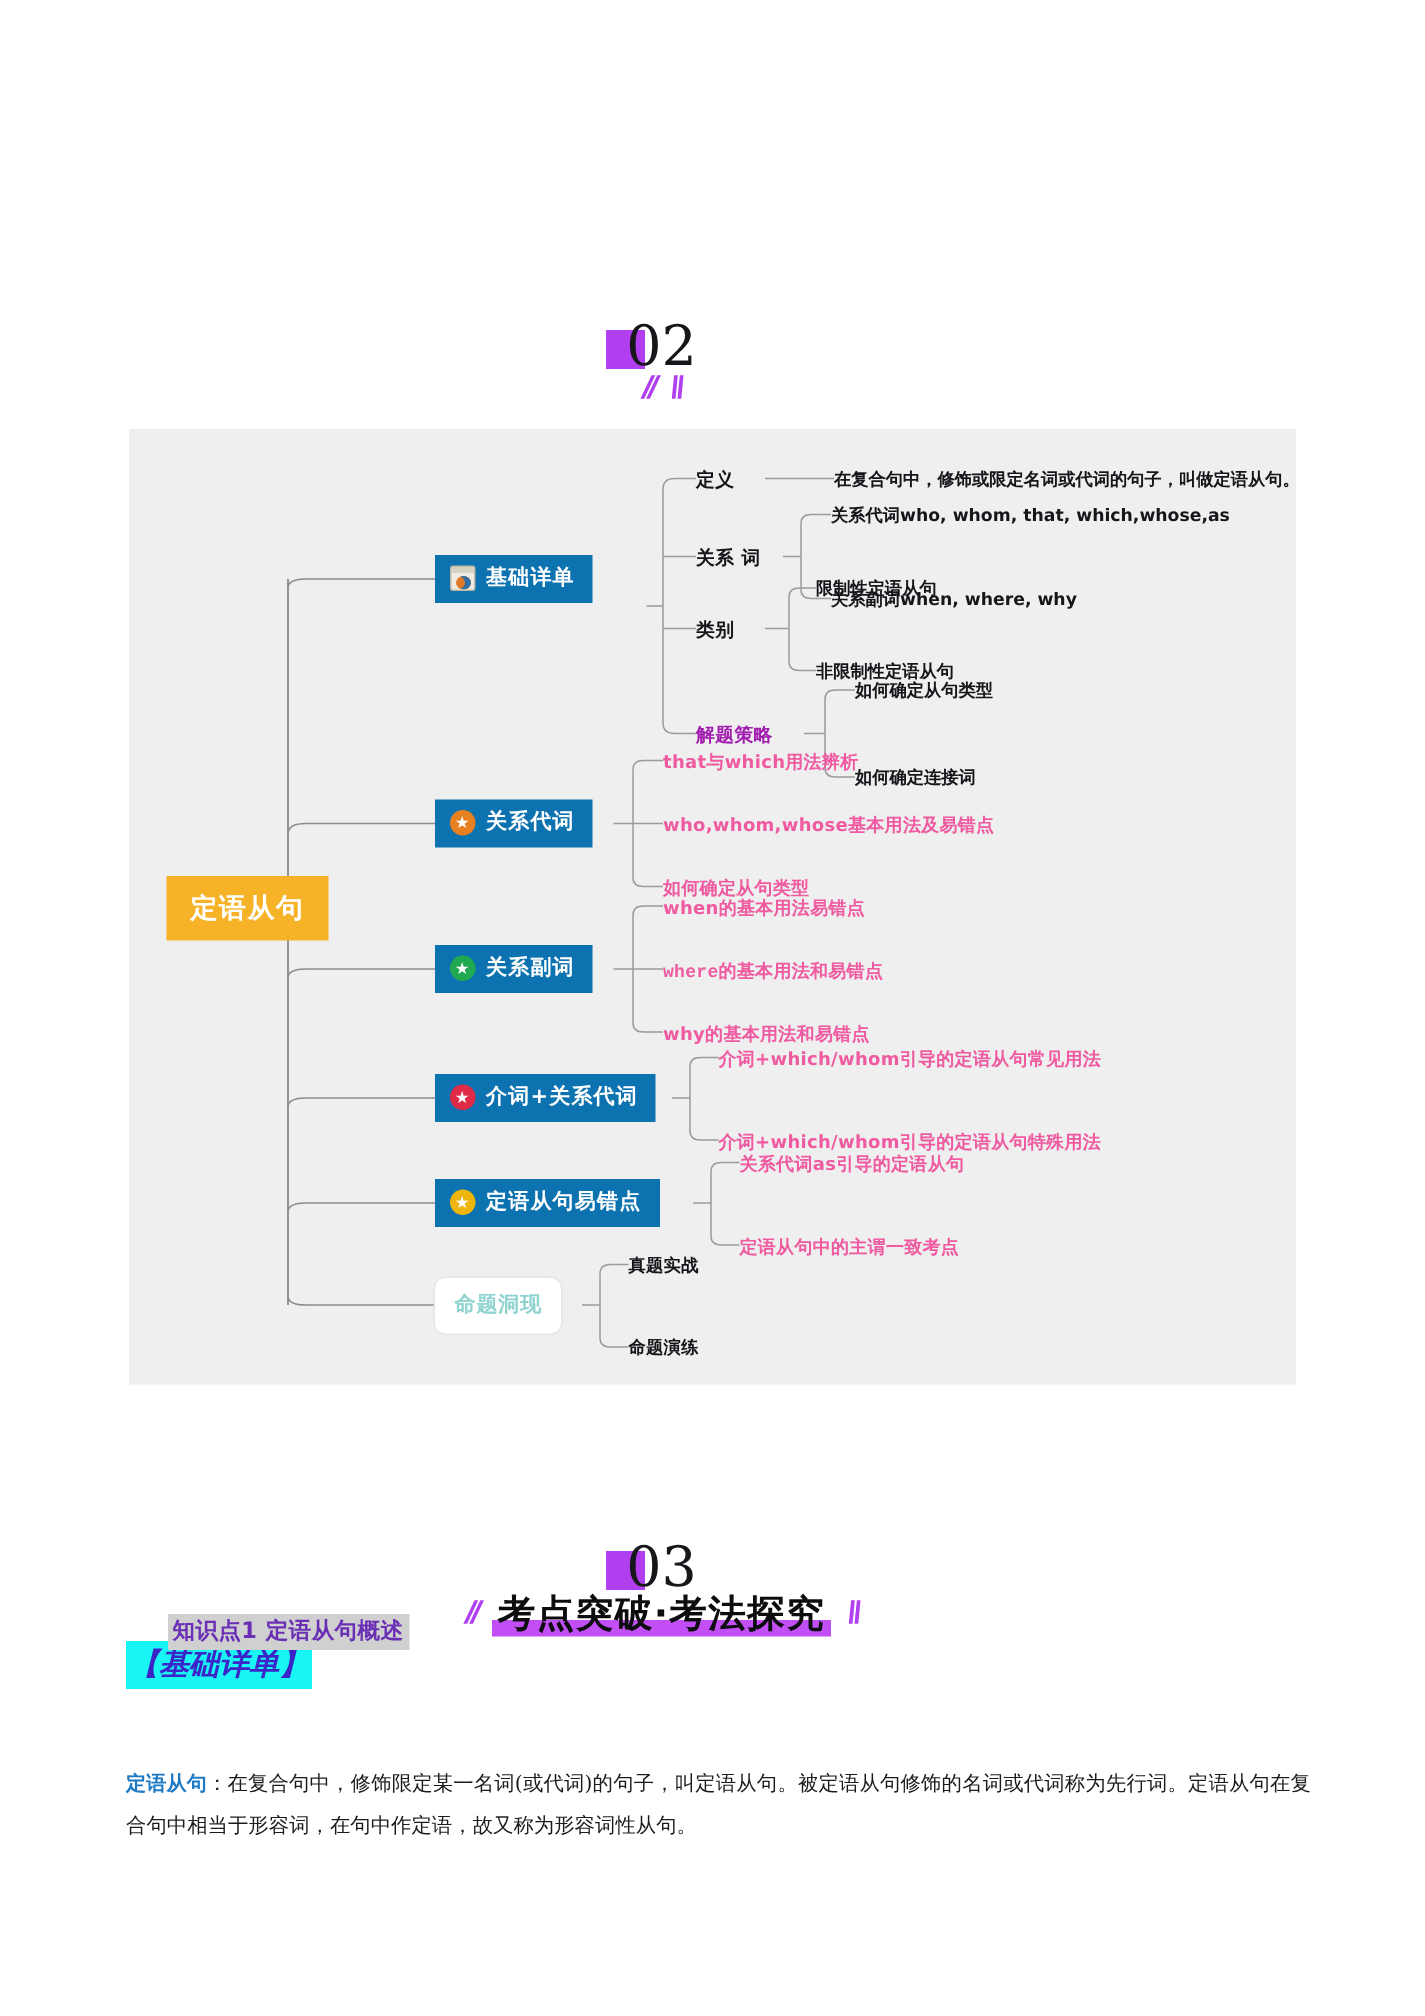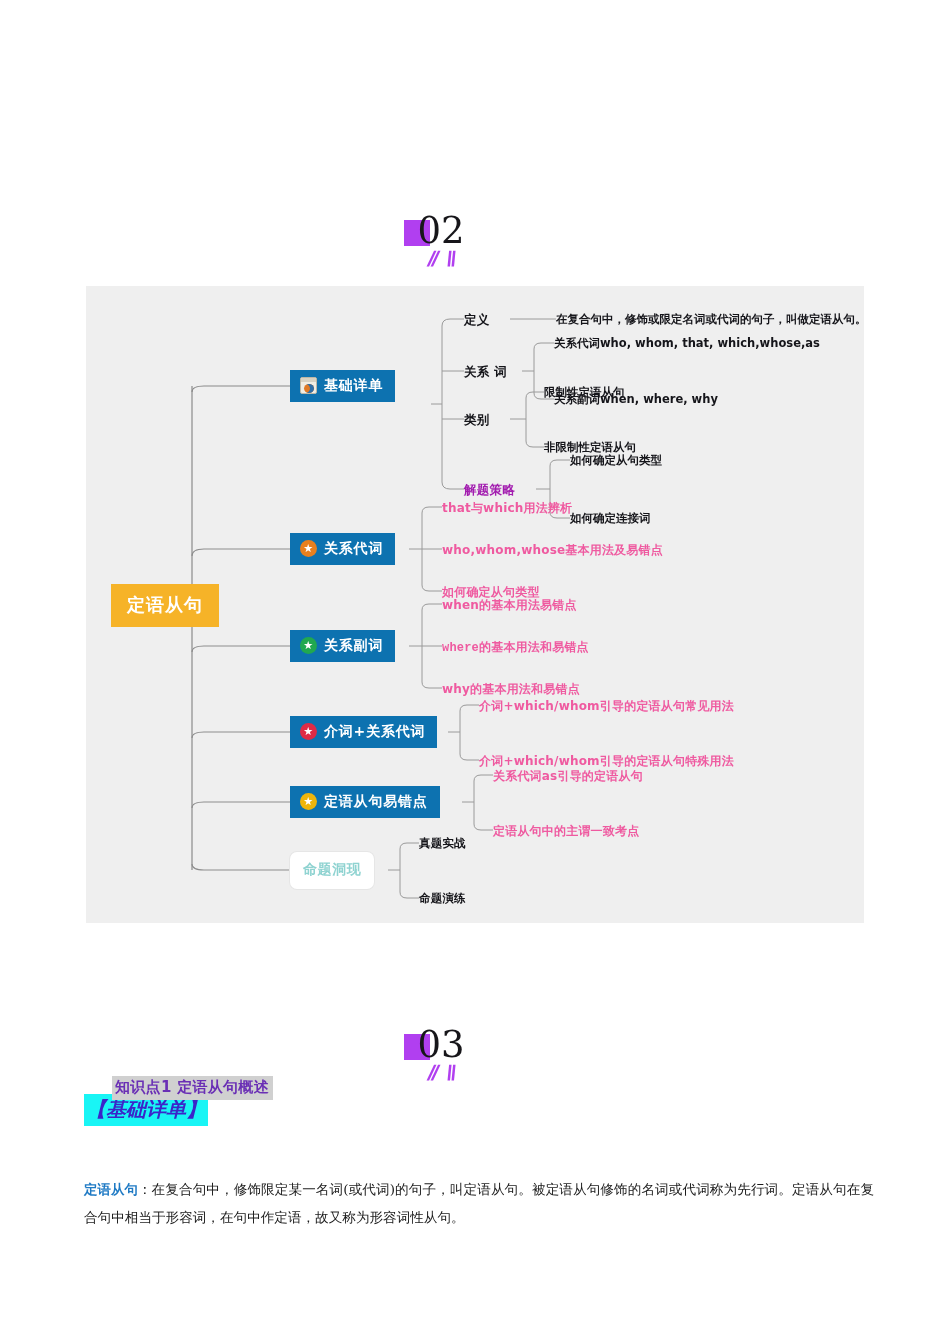--- a/index.html
+++ b/index.html
@@ -393,20 +393,24 @@
   <div class="node l3" style="left:333px; top:605px;">命题演练</div>
 </div>
 
 <div class="section-banner" style="top:982px;">
   <div class="banner-num-wrap">
     <span class="banner-num-sq"></span>
     <span class="banner-num">03</span>
   </div>
   <div class="banner-title-row">
     <span class="slash-left">//</span>
+    <span class="banner-title">
+      <span class="hl"></span>
+      <span class="txt">考点突破·考法探究</span>
+    </span>
     <span class="slash-right">\\</span>
   </div>
 </div>
 
 <div class="kp-box" style="top:1094px;font-style:italic;">
   <span class="badge-cyan">【基础详单】</span>
 </div>
 
 <div class="kp-box" style="top:1076px;padding-left:28px;">
   <span class="badge-gray">知识点1 定语从句概述</span>

